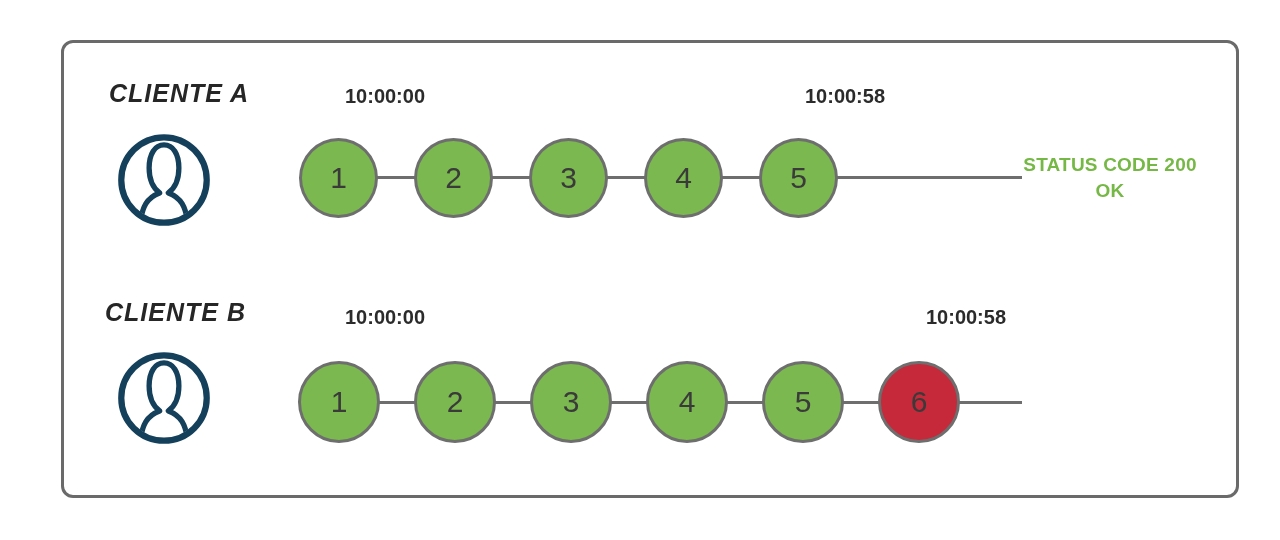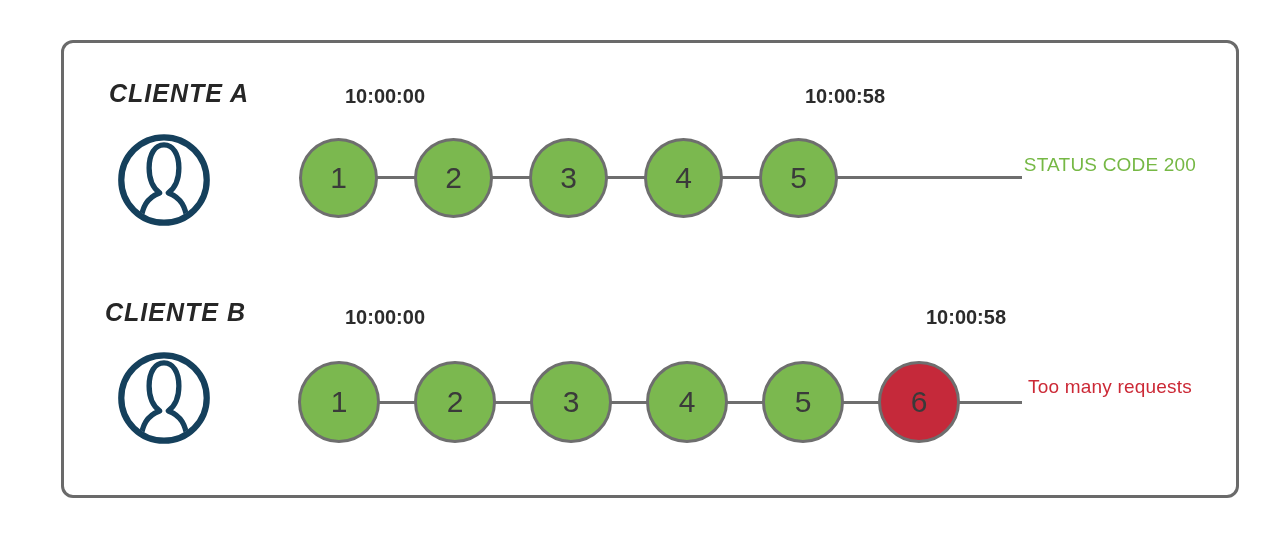--- a/index.html
+++ b/index.html
@@ -80,21 +80,21 @@
   }
   .row-a .request-circle { width: 79px; height: 80px; }
   .row-b .request-circle { width: 82px; height: 82px; }
   .request-circle[data-status="success"] { background: var(--success_fill, #7bb84f); }
   .request-circle[data-status="limited"] { background: var(--error_fill, #c5293a); }
 
   .status-block {
     position: absolute;
     width: 180px;
     text-align: center;
-    font-weight: normal;
+    font-weight: bold;
     font-size: 19px;
     line-height: 26px;
     letter-spacing: 0.2px;
     z-index: 2;
   }
   #a-status { left: 1020px; top: 152px; }
   #b-status { left: 1020px; top: 374px; }
   .status-block[data-status="success"] { color: var(--success_text, #76b845); }
   .status-block[data-status="error"] { color: var(--error_text, #cc2936); }
 </style>
@@ -137,20 +137,21 @@
         <div class="request-circle" data-status="success">
           <span>4</span>
         </div>
         <div class="request-circle" data-status="success">
           <span>5</span>
         </div>
       </div>
 
     <div class="status-block" id="a-status" data-status="success">
       <div>STATUS CODE 200</div>
+      <div>OK</div>
     </div>
   </div>
 
   <div class="row-b">
     <div class="client-label" id="b-label">CLIENTE B</div>
 
     <svg class="user-icon" id="b-icon" viewBox="0 0 100 100">
       <defs>
           <clipPath id="clip-b">
             <circle cx="50" cy="50" r="41.5"></circle>
@@ -182,16 +183,15 @@
         </div>
         <div class="request-circle" data-status="success">
           <span>5</span>
         </div>
         <div class="request-circle" data-status="limited">
           <span>6</span>
         </div>
       </div>
 
     <div class="status-block" id="b-status" data-status="error">
-      <div>Too many requests</div>
     </div>
   </div>
 </div>
 
 </body></html>

